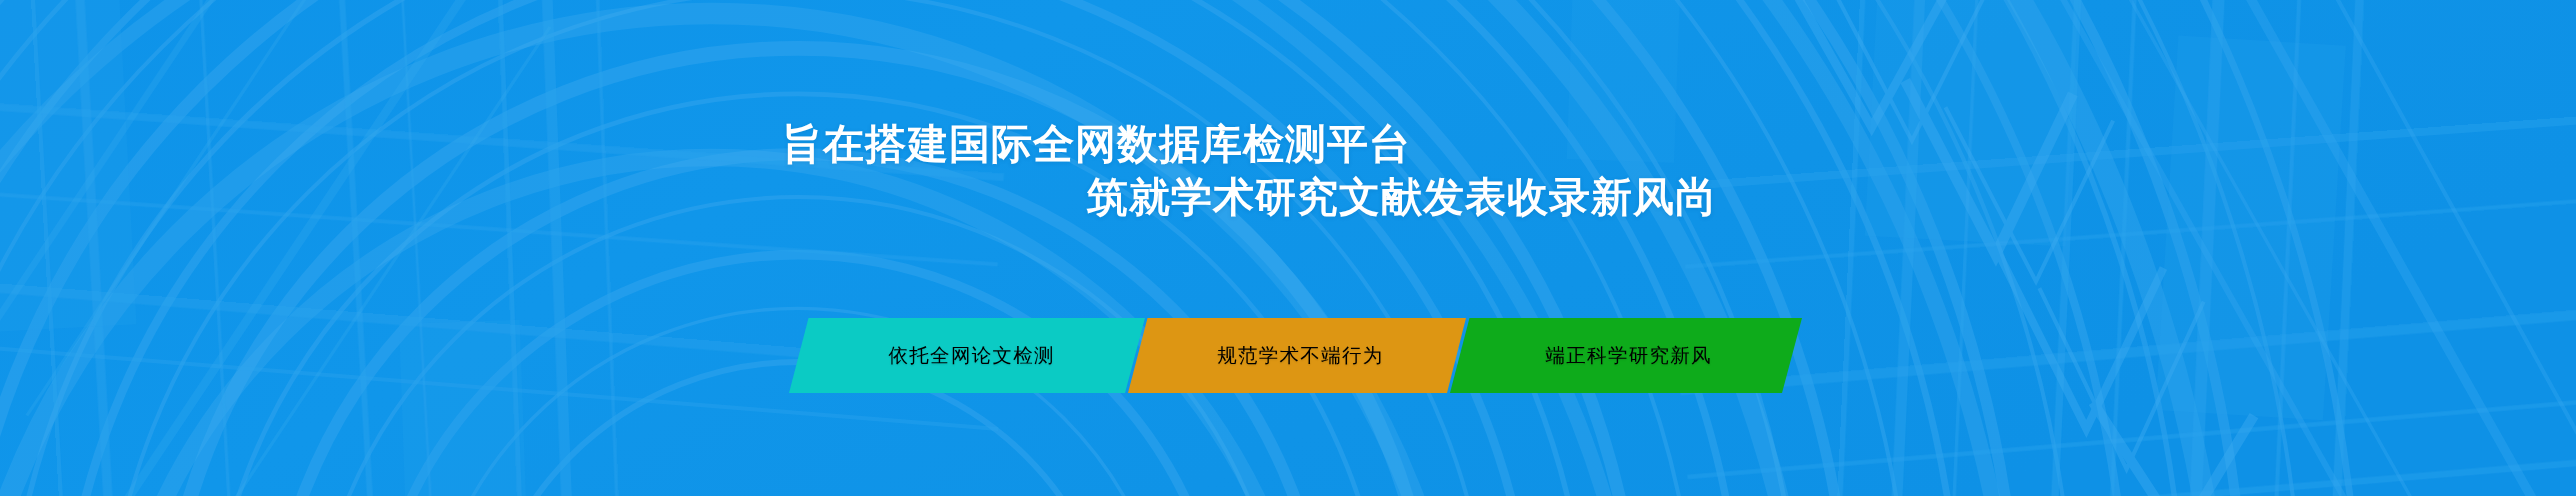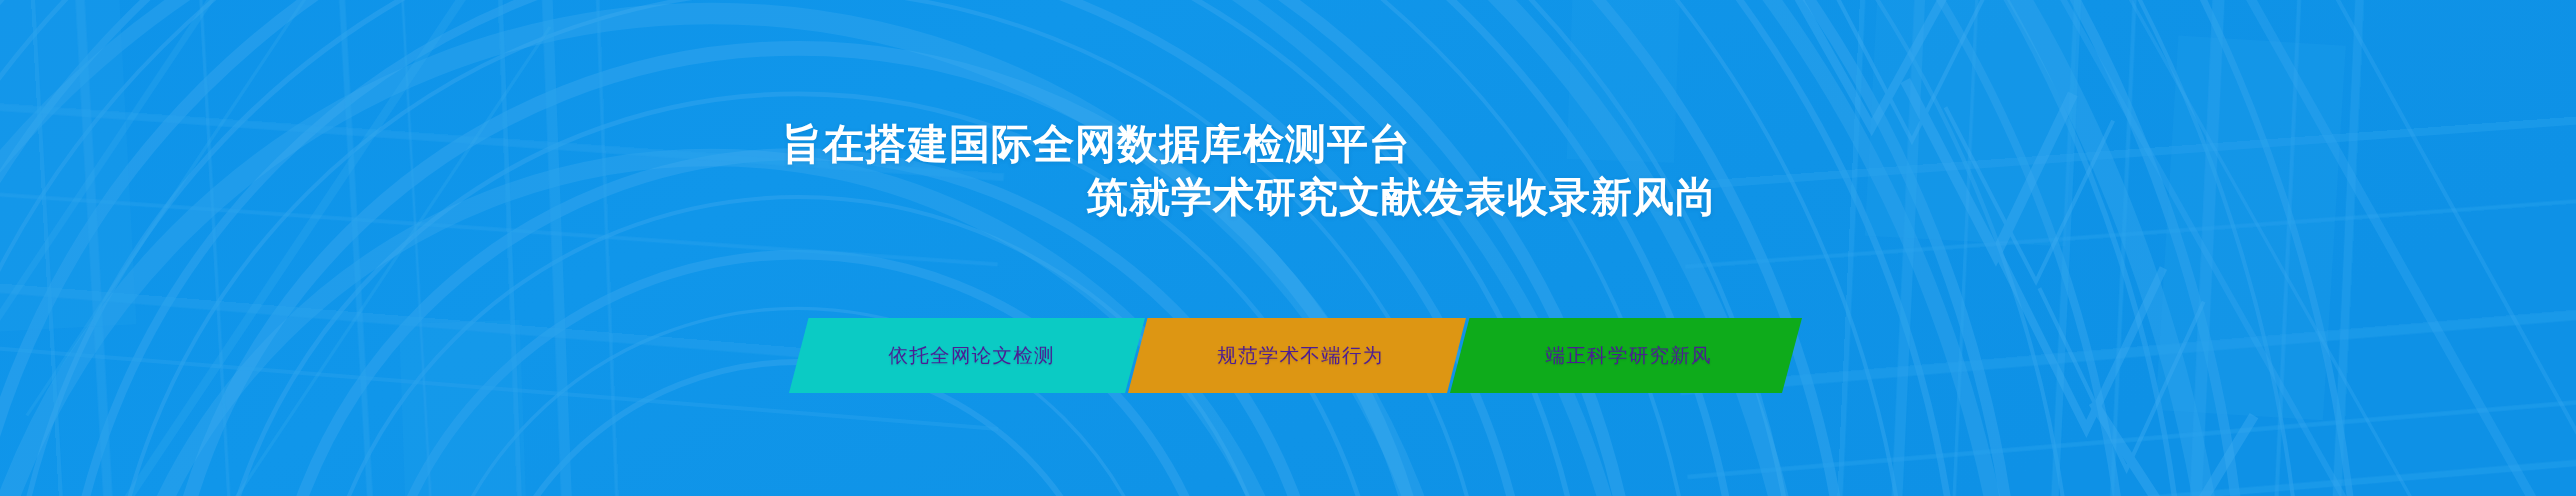--- a/index.html
+++ b/index.html
@@ -59,21 +59,21 @@
   .tag {
     position: absolute;
     top: 0;
     height: 75px;
     display: flex;
     align-items: center;
     justify-content: center;
     box-sizing: border-box;
   }
   .tag-label {
-    color: #4c1d95;
+    color: #000000;
     font-size: 19.5px;
     letter-spacing: 1.3px;
     font-weight: 400;
     white-space: nowrap;
     text-shadow: 0 0.7px 2px rgba(0, 0, 0, 0.13);
   }
   .tag-0 {
     left: 0px;
     width: 356px;
     background: #0bcbc4;

